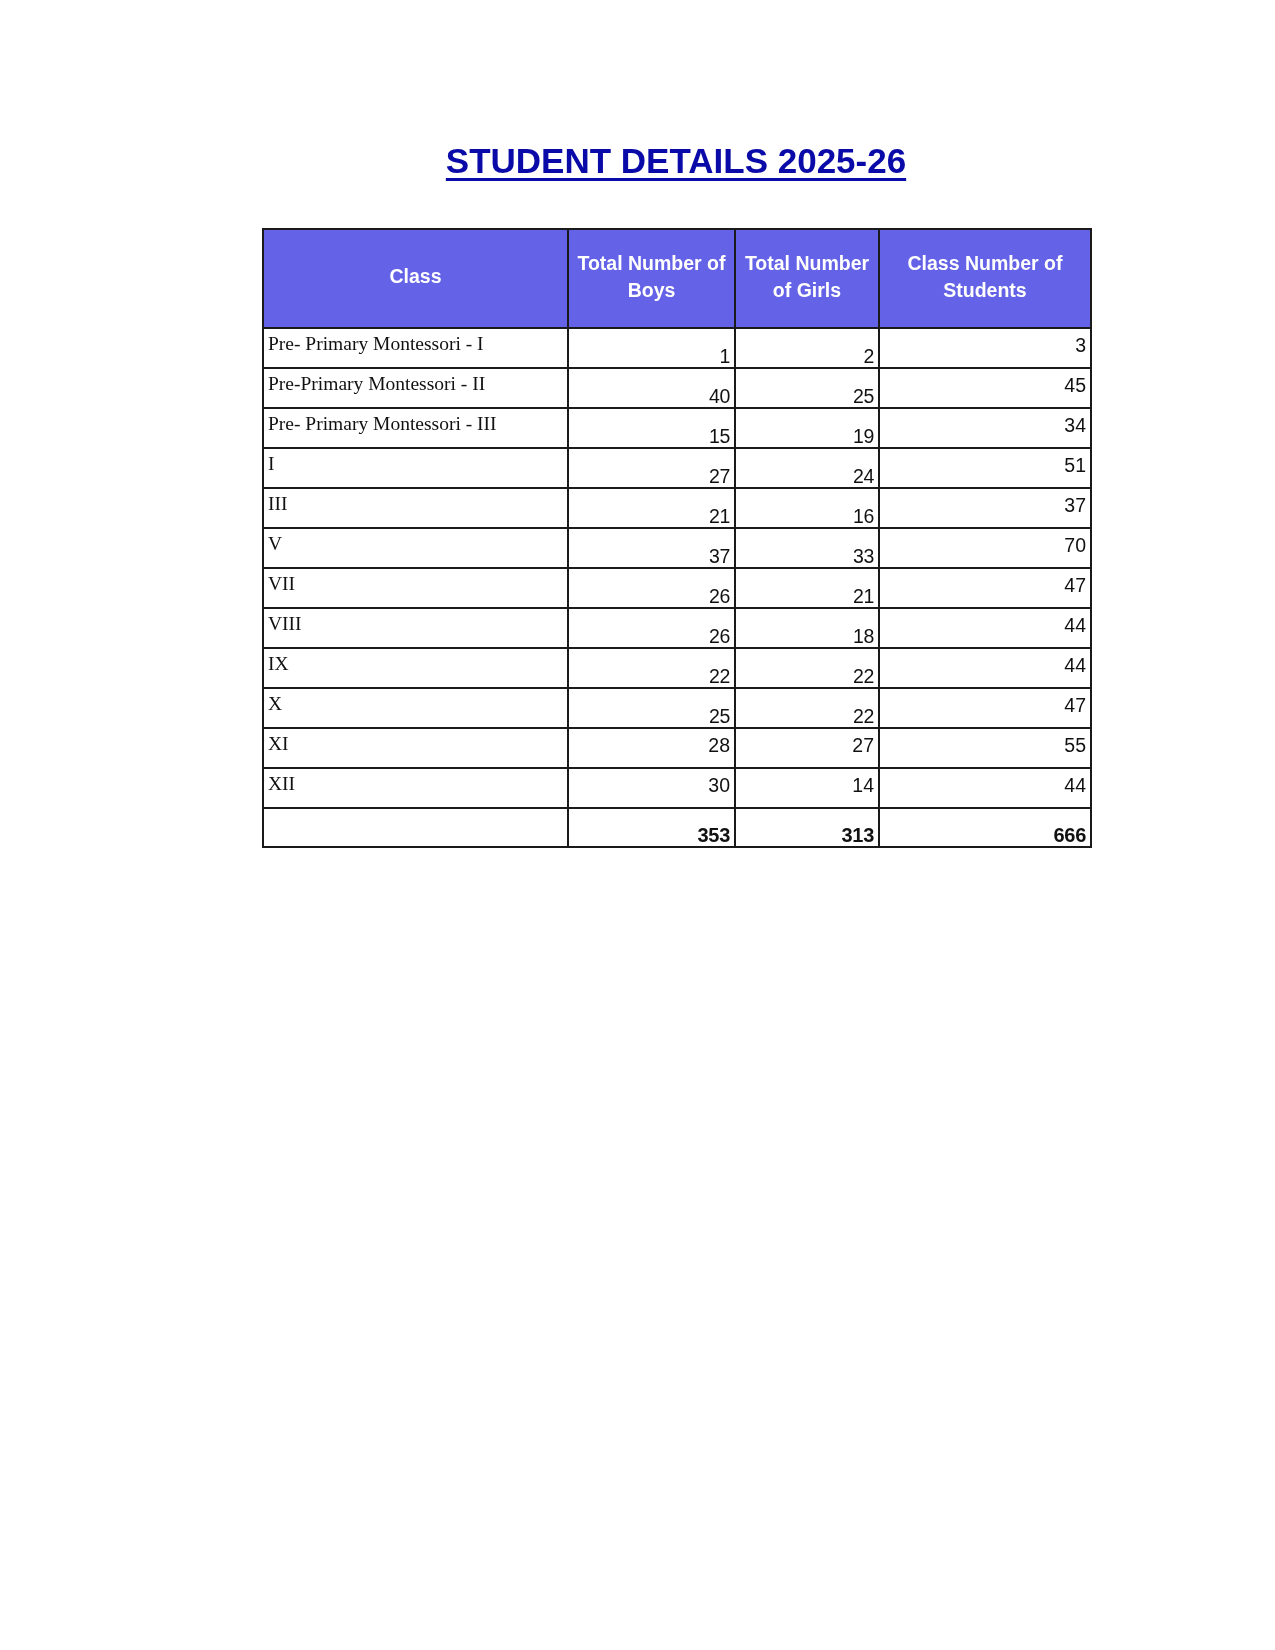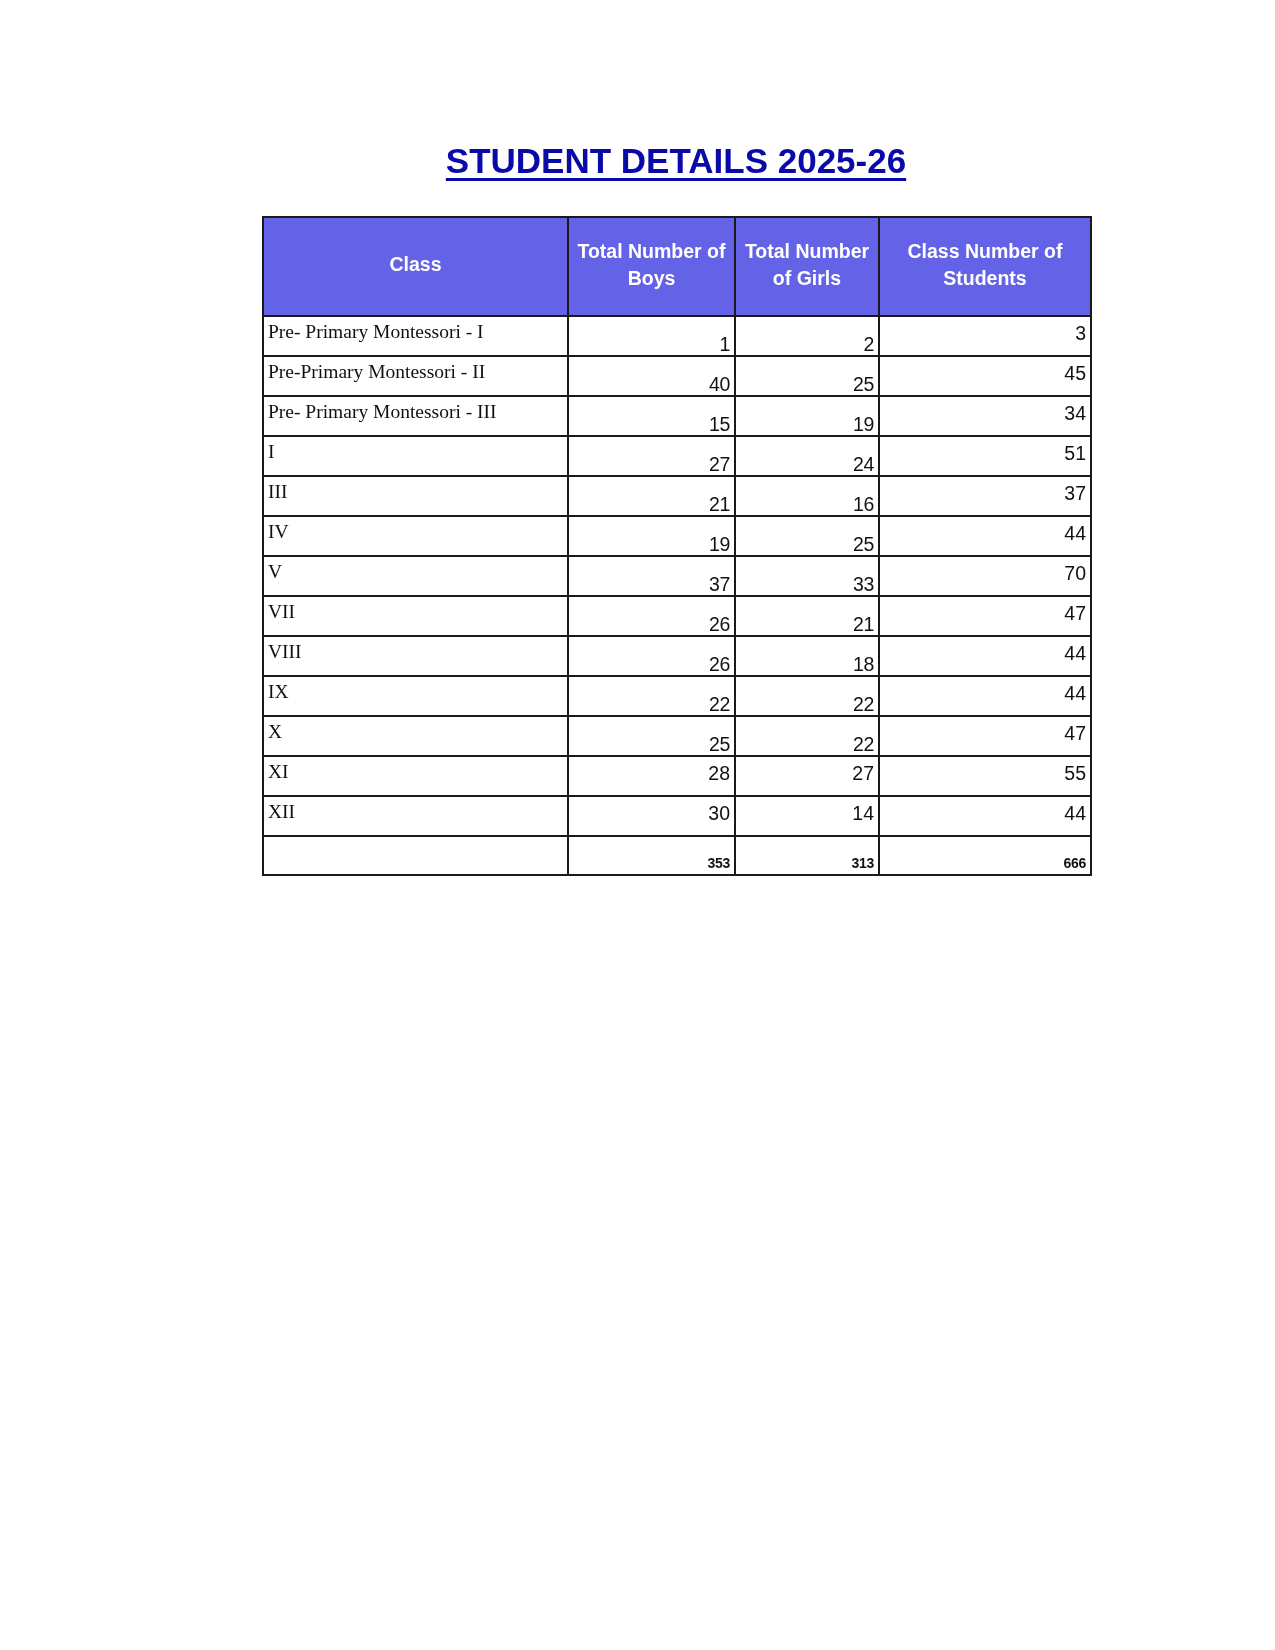--- a/index.html
+++ b/index.html
@@ -26,21 +26,21 @@
       line-height: 40px;
       color: #0a0aa8;
       text-decoration: underline;
       text-decoration-thickness: 3px;
       text-underline-offset: 5px;
       margin: 0;
     }
     table.student-table {
       position: absolute;
       left: 262px;
-      top: 216px;
+      top: 228px;
       border-collapse: collapse;
       table-layout: fixed;
       width: 828px;
     }
     table.student-table col.c-class { width: 305px; }
     table.student-table col.c-boys { width: 167px; }
     table.student-table col.c-girls { width: 144px; }
     table.student-table col.c-total { width: 212px; }
     table.student-table th,
     table.student-table td {
@@ -95,21 +95,21 @@
       text-align: right;
       vertical-align: top;
       padding-right: 4px !important;
       padding-top: 5px !important;
       font-family: "Liberation Sans", sans-serif;
       font-size: 19.5px;
       line-height: 22px;
     }
     tr.total-row td.num-calibri {
       font-weight: bold;
-      font-size: 14px;
+      font-size: 20px;
     }
   </style>
 </head>
 <body>
 
 <h1 class="title">STUDENT DETAILS 2025-26</h1>
 
 <table class="student-table">
   <colgroup>
     <col class="c-class">
@@ -151,26 +151,20 @@
         <td class="num-calibri">24</td>
         <td class="num-arial">51</td>
       </tr>
       <tr>
         <td class="cls">III</td>
         <td class="num-calibri">21</td>
         <td class="num-calibri">16</td>
         <td class="num-arial">37</td>
       </tr>
       <tr>
-        <td class="cls">IV</td>
-        <td class="num-calibri">19</td>
-        <td class="num-calibri">25</td>
-        <td class="num-arial">44</td>
-      </tr>
-      <tr>
         <td class="cls">V</td>
         <td class="num-calibri">37</td>
         <td class="num-calibri">33</td>
         <td class="num-arial">70</td>
       </tr>
       <tr>
         <td class="cls">VII</td>
         <td class="num-calibri">26</td>
         <td class="num-calibri">21</td>
         <td class="num-arial">47</td>

